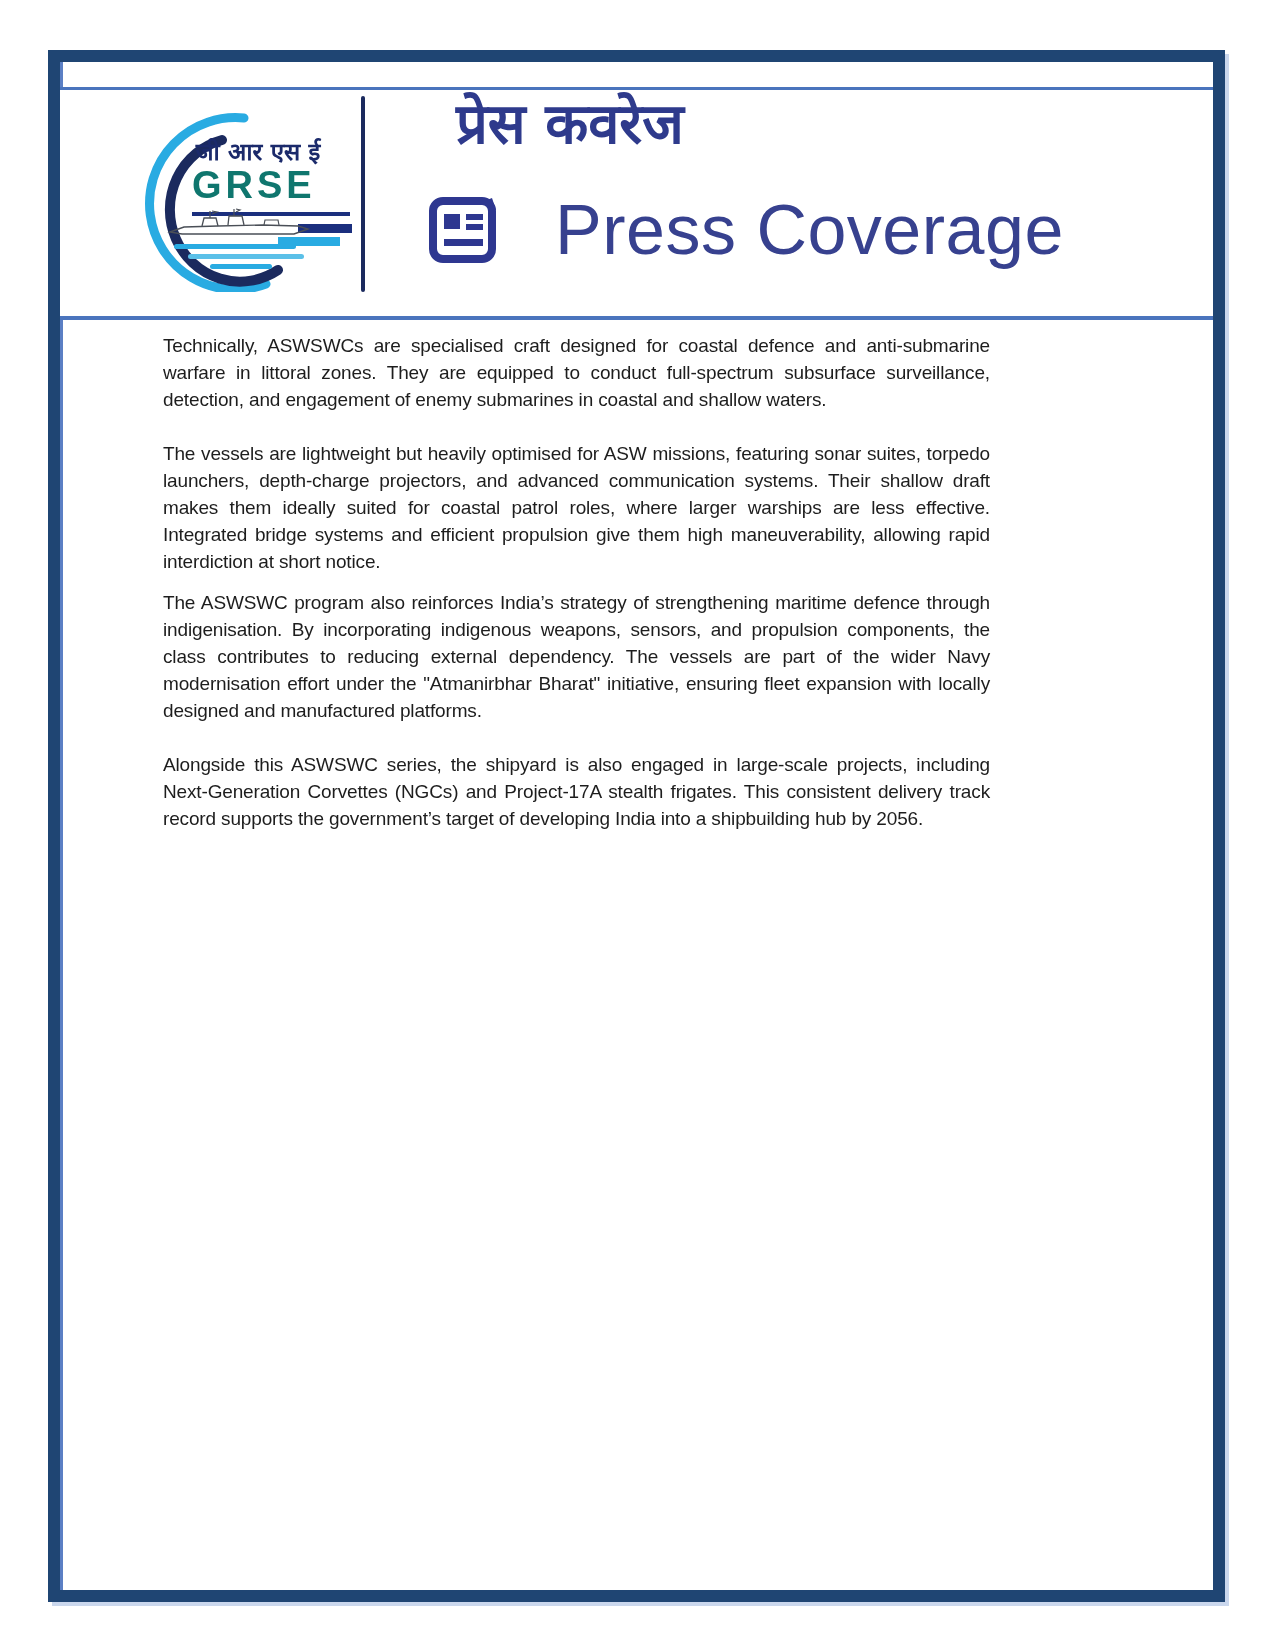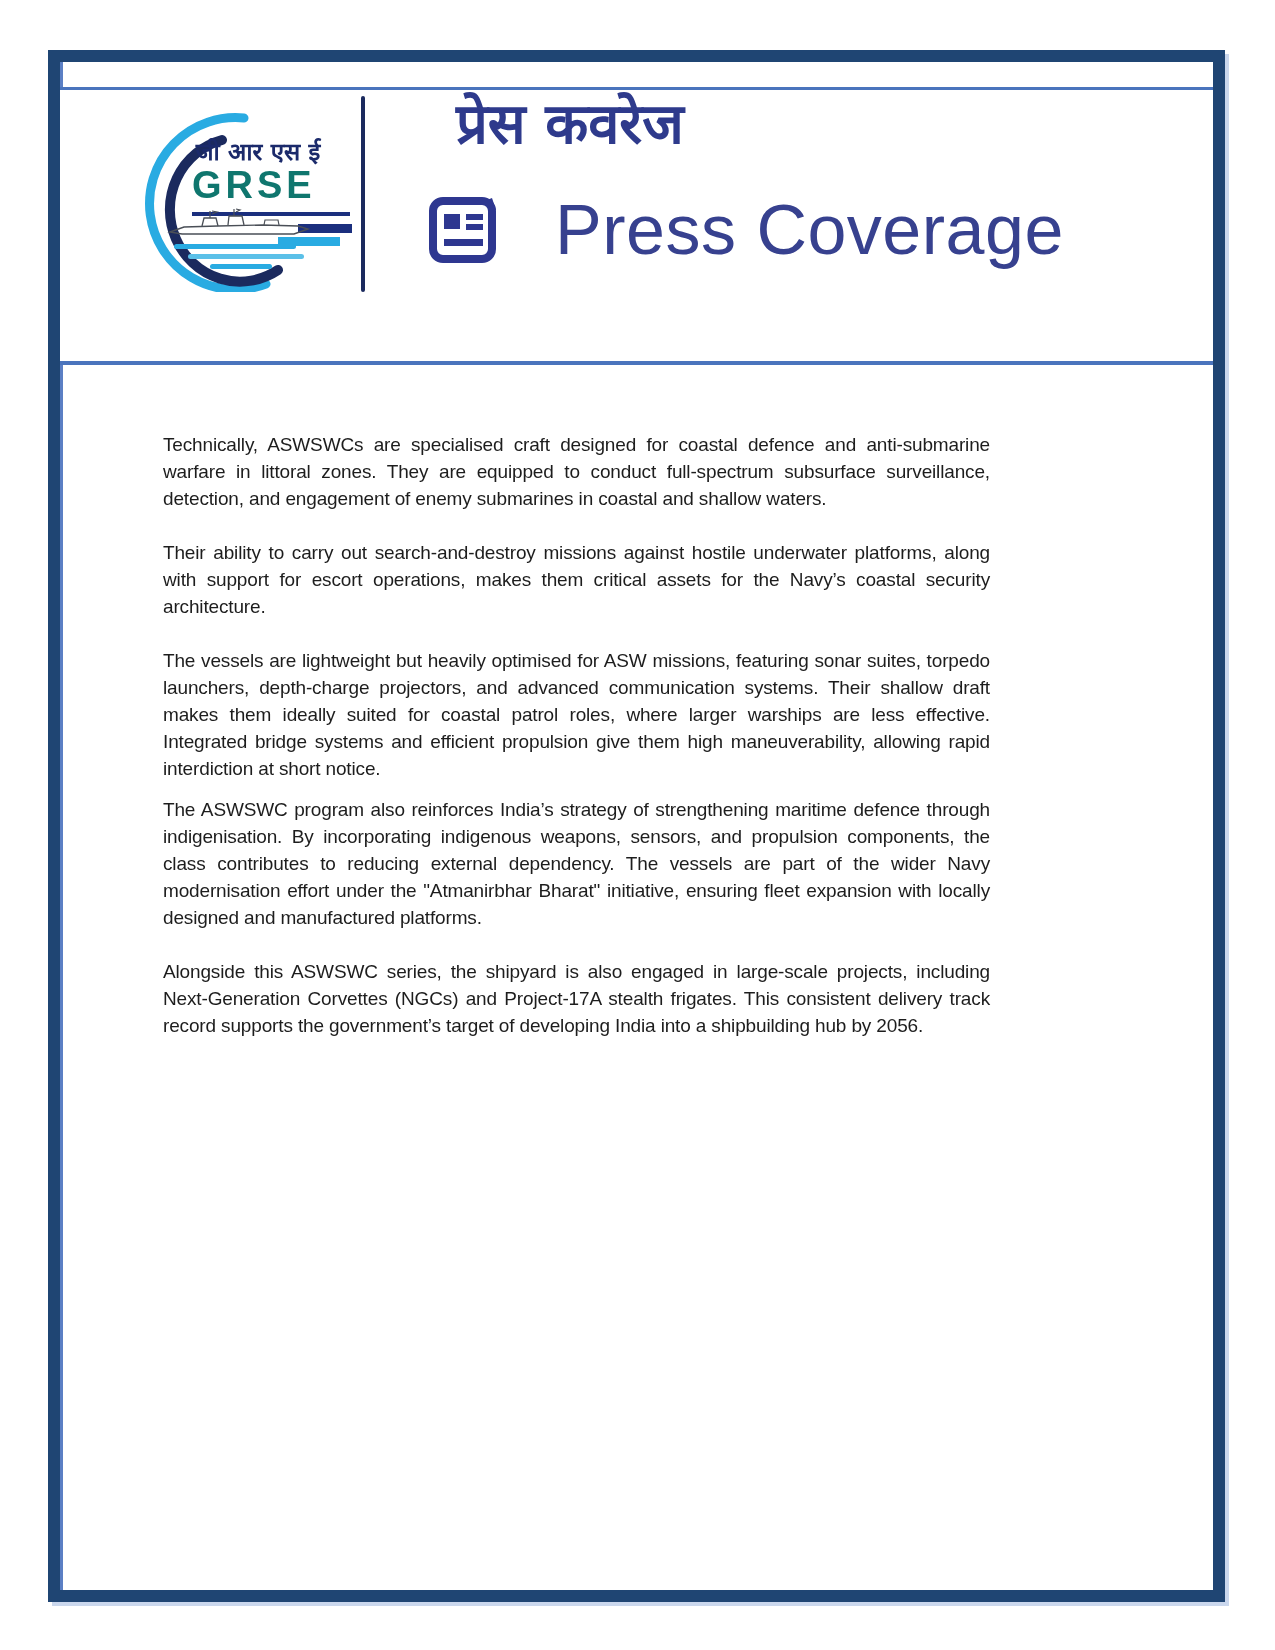--- a/index.html
+++ b/index.html
@@ -15,21 +15,21 @@
     position: absolute;
     left: 48px; top: 50px;
     width: 1177px; height: 1552px;
     border: 12px solid #1F4573;
     background: #ffffff;
     box-shadow: inset 3px 0 0 #5B7FC4, 4px 4px 0 rgba(173, 194, 228, 0.65);
   }
   
   .header-box {
     margin-top: 25px;
-    height: 278px;
+    height: 233px;
     border-top: 3px solid #4A74BD;
     border-bottom: 4px solid #4A74BD;
     position: relative;
     background: #ffffff;
   }
   .logo {
     position: absolute;
     left: 66px; top: 22px;
     width: 226px; height: 180px;
   }
@@ -78,23 +78,22 @@
   .title-english {
     margin-left: 22px;
     font-size: 70px; font-weight: 400;
     color: #37418F;
     letter-spacing: 0.5px;
     white-space: nowrap;
     line-height: 1;
   }
   
   .article {
-    padding: 18px 0 0 103px;
+    padding: 12px 0 0 103px;
     width: 930px;
-    margin-top: 48px;
   }
   .article p {
     width: 827px;
     font-size: 19px;
     line-height: 27px;
     letter-spacing: -0.15px;
     color: #1d1d1d;
     text-align: justify;
     margin-bottom: 27px;
   }
@@ -145,19 +144,18 @@
         <rect x="44" y="36" width="17" height="6" fill="#2E3790"></rect>
         <rect x="22" y="51" width="39" height="7" fill="#2E3790"></rect>
       </svg>
       <div class="title-english">Press Coverage</div>
     </div>
 
   </div>
 
   <div class="article">
     <p>Technically, ASWSWCs are specialised craft designed for coastal defence and anti-submarine warfare in littoral zones. They are equipped to conduct full-spectrum subsurface surveillance, detection, and engagement of enemy submarines in coastal and shallow waters.</p>
-    <p>Their ability to carry out search-and-destroy missions against hostile underwater platforms, along with support for escort operations, makes them critical assets for the Navy’s coastal security architecture.</p>
     <p class="tight">The vessels are lightweight but heavily optimised for ASW missions, featuring sonar suites, torpedo launchers, depth-charge projectors, and advanced communication systems. Their shallow draft makes them ideally suited for coastal patrol roles, where larger warships are less effective. Integrated bridge systems and efficient propulsion give them high maneuverability, allowing rapid interdiction at short notice.</p>
     <p>The ASWSWC program also reinforces India’s strategy of strengthening maritime defence through indigenisation. By incorporating indigenous weapons, sensors, and propulsion components, the class contributes to reducing external dependency. The vessels are part of the wider Navy modernisation effort under the "Atmanirbhar Bharat" initiative, ensuring fleet expansion with locally designed and manufactured platforms.</p>
     <p>Alongside this ASWSWC series, the shipyard is also engaged in large-scale projects, including Next-Generation Corvettes (NGCs) and Project-17A stealth frigates. This consistent delivery track record supports the government’s target of developing India into a shipbuilding hub by 2056.</p>
   </div>
 
 </div>
 
 </body></html>

